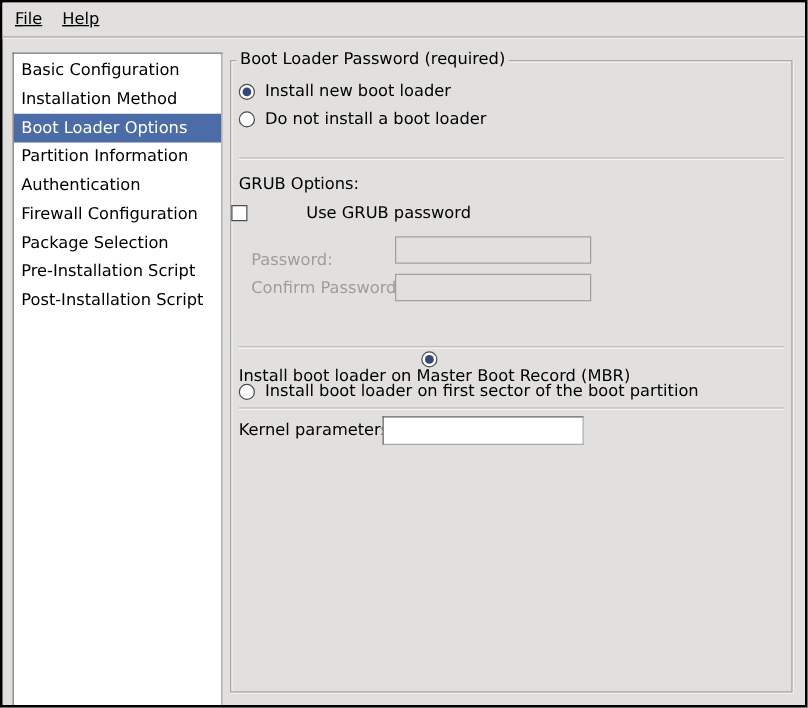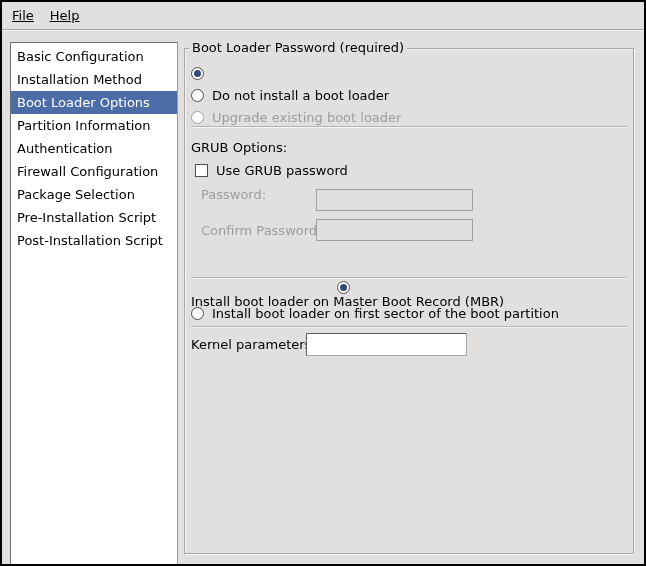--- a/index.html
+++ b/index.html
@@ -128,42 +128,39 @@
   <div class="side-item">Package Selection</div>
   <div class="side-item">Pre-Installation Script</div>
   <div class="side-item">Post-Installation Script</div>
 </div>
 
 <div class="frame">
   <div class="frame-title">Boot Loader Password (required)</div>
 
   <div class="row" style="left:6px; top:14px; height:20px;">
     <span class="radio checked"></span>
+    <label>Install new boot loader</label>
   </div>
   <div class="row" style="left:6px; top:36px; height:20px;">
     <span class="radio"></span>
     <label>Do not install a boot loader</label>
-  </div>
-  <div class="row" style="left:6px; top:58px; height:20px;">
-    <span class="radio disabled"></span>
-    <label class="disabled-text">Upgrade existing boot loader</label>
   </div>
 
   <div class="hsep" style="top:77px;"></div>
 
   <div class="row" style="left:6px; top:89px; height:18px;">
     <label>GRUB Options:</label>
   </div>
 
-  <div class="row" style="left:10px; top:111px; height:20px;">
+  <div class="row" style="left:0; top:111px; height:20px;gap:39px;">
     <span class="checkbox"></span>
     <label>Use GRUB password</label>
   </div>
 
-  <div class="row" style="left:16px; top:134px; height:22px;">
+  <div class="row" style="left:16px; top:148px; height:22px;">
     <label class="disabled-text">Password:</label>
   </div>
   <input class="entry disabled-entry" style="position: absolute; left: 131px; top: 140px; width: 157px;" type="text" disabled="" value="">
 
   <div class="row" style="left:16px; top:170px; height:22px;">
     <label class="disabled-text">Confirm Password:</label>
   </div>
   <input class="entry disabled-entry" style="position: absolute; left: 131px; top: 170px; width: 157px;" type="text" disabled="" value="">
 
 

